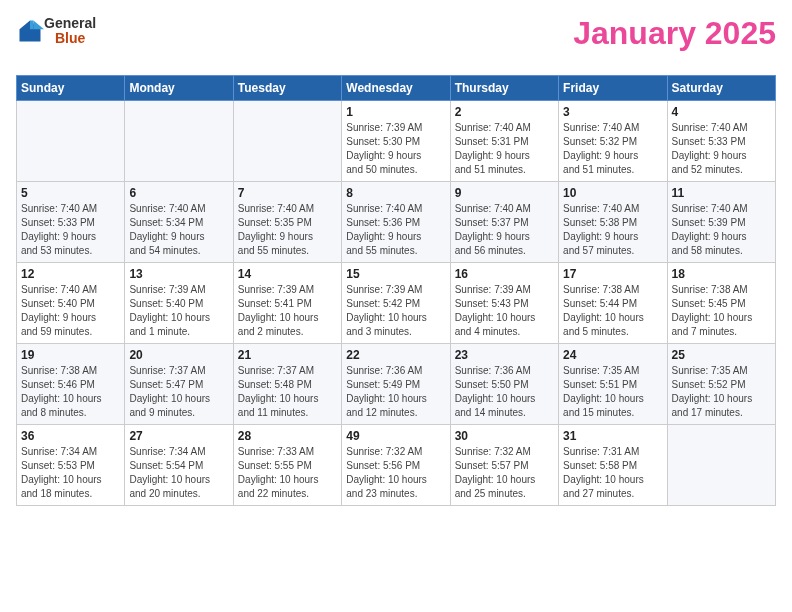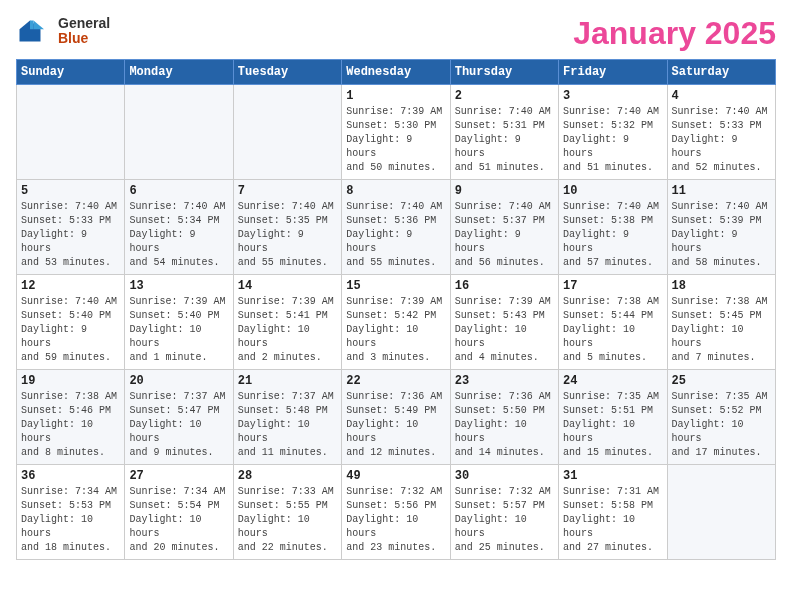--- a/index.html
+++ b/index.html
@@ -15,21 +15,22 @@
     }
     .header-top {
       display: flex;
       align-items: flex-start;
       justify-content: space-between;
       margin-bottom: 4px;
     }
     .logo {
       display: flex;
       align-items: center;
-      gap: 14px;
+      gap: 0;
+      text-align: center;
     }
     .logo-text {
       display: flex;
       flex-direction: column;
       line-height: 1.1;
     }
     .logo-general {
       font-size: 14px;
       font-weight: bold;
       color: #333;
@@ -53,22 +54,21 @@
       line-height: 1.1;
     }
     .cal-subtitle {
       font-size: 16px;
       color: #333;
       margin-top: 2px;
     }
     .calendar {
       width: 100%;
       border-collapse: collapse;
-      margin-top: 8px;
-      font-family: Liberation Mono, monospace;
+      margin-top: 24px;
     }
     .calendar th {
       background-color: #2563a8;
       color: #fff;
       font-size: 12px;
       font-weight: bold;
       padding: 5px 4px;
       text-align: left;
       border: 1px solid #5a8fd4;
     }

